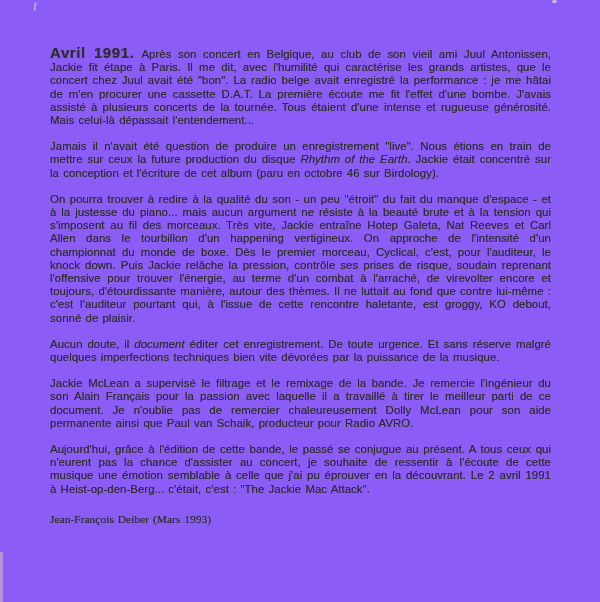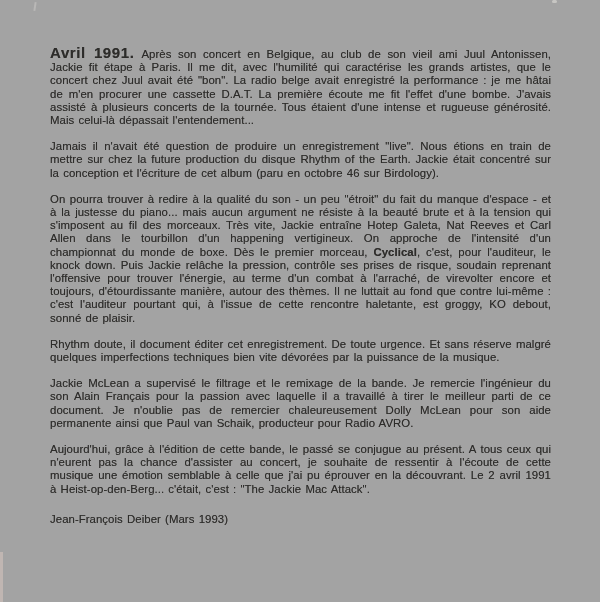--- a/index.html
+++ b/index.html
@@ -4,21 +4,21 @@
 <style>
   html, body {
     margin: 0;
     padding: 0;
     background: #dcdcda;
   }
   .page {
     position: relative;
     width: 600px;
     height: 602px;
-    background: #a3a3a3;
+    background: #8b5cf6;
     overflow: hidden;
     font-family: "Liberation Sans", "DejaVu Sans", sans-serif;
     color: #2d2c2a;
   }
   .text-column {
     position: absolute;
     left: 50px;
     top: 46px;
     width: 501px;
   }
@@ -30,25 +30,26 @@
     letter-spacing: 0.05px;
     word-spacing: 1px;
     text-shadow: 0 0 0.4px rgba(45, 44, 42, 0.55);
   }
   .lead {
     font-weight: bold;
     font-size: 15px;
     letter-spacing: 0.6px;
     margin-right: 7px;
   }
-  .b { font-weight: bold; }
-  .i { }
+  .b { font-weight: normal; }
+  .i { font-style: italic; }
   .signature {
     margin-top: 17px !important;
     text-align: center;
+    font-family: Liberation Serif, serif;
   }
   
   .artifact { position: absolute; pointer-events: none; }
   .artifact-topleft {
     left: 34px; top: 2px; width: 2px; height: 9px;
     background: #c2c1bf; transform: rotate(8deg); opacity: .7;
   }
   .artifact-topright {
     left: 552px; top: 0; width: 5px; height: 3px;
     background: #cfcecb; border-radius: 2px; opacity: .8;
@@ -64,25 +65,25 @@
 <div class="page">
 
   <div class="artifact artifact-topleft"></div>
   <div class="artifact artifact-topright"></div>
   <div class="artifact artifact-bottomleft"></div>
 
   <div class="text-column">
 
     <p><span class="lead">Avril 1991.</span><span>Après son concert en Belgique, au club de son vieil ami Juul Antonissen, Jackie fit étape à Paris. Il me dit, avec l'humilité qui caractérise les grands artistes, que le concert chez Juul avait été "bon". La radio belge avait enregistré la performance : je me hâtai de m'en procurer une cassette D.A.T. La première écoute me fit l'effet d'une bombe. J'avais assisté à plusieurs concerts de la tournée. Tous étaient d'une intense et rugueuse générosité. Mais celui-là dépassait l'entendement...</span></p>
 
-    <p><span>Jamais il n'avait été question de produire un enregistrement "live". Nous étions en train de mettre sur chez la future production du disque </span><span class="i">Rhythm of the Earth</span><span>. Jackie était concentré sur la conception et l'écriture de cet album (paru en octobre 46 sur Birdology).</span></p>
+    <p><span>Jamais il n'avait été question de produire un enregistrement "live". Nous étions en train de mettre sur ceux la future production du disque </span><span class="i">Rhythm of the Earth</span><span>. Jackie était concentré sur la conception et l'écriture de cet album (paru en octobre 46 sur Birdology).</span></p>
 
     <p><span>On pourra trouver à redire à la qualité du son - un peu "étroit" du fait du manque d'espace - et à la justesse du piano... mais aucun argument ne résiste à la beauté brute et à la tension qui s'imposent au fil des morceaux. Très vite, Jackie entraîne Hotep Galeta, Nat Reeves et Carl Allen dans le tourbillon d'un happening vertigineux. On approche de l'intensité d'un championnat du monde de boxe. Dès le premier morceau, </span><span class="b">Cyclical</span><span>, c'est, pour l'auditeur, le knock down. Puis Jackie relâche la pression, contrôle ses prises de risque, soudain reprenant l'offensive pour trouver l'énergie, au terme d'un combat à l'arraché, de virevolter encore et toujours, d'étourdissante manière, autour des thèmes. Il ne luttait au fond que contre lui-même : c'est l'auditeur pourtant qui, à l'issue de cette rencontre haletante, est groggy, KO debout, sonné de plaisir.</span></p>
 
-    <p><span>Rhythm doute, il </span><span class="i">document</span><span> éditer cet enregistrement. De toute urgence. Et sans réserve malgré quelques imperfections techniques bien vite dévorées par la puissance de la musique.</span></p>
+    <p><span>Aucun doute, il </span><span class="i">document</span><span> éditer cet enregistrement. De toute urgence. Et sans réserve malgré quelques imperfections techniques bien vite dévorées par la puissance de la musique.</span></p>
 
     <p><span>Jackie McLean a supervisé le filtrage et le remixage de la bande. Je remercie l'ingénieur du son Alain Français pour la passion avec laquelle il a travaillé à tirer le meilleur parti de ce document. Je n'oublie pas de remercier chaleureusement Dolly McLean pour son aide permanente ainsi que Paul van Schaik, producteur pour Radio AVRO.</span></p>
 
     <p><span>Aujourd'hui, grâce à l'édition de cette bande, le passé se conjugue au présent. A tous ceux qui n'eurent pas la chance d'assister au concert, je souhaite de ressentir à l'écoute de cette musique une émotion semblable à celle que j'ai pu éprouver en la découvrant. Le 2 avril 1991 à Heist-op-den-Berg... c'était, c'est : "The Jackie Mac Attack".</span></p>
 
     <p class="signature">Jean-François Deiber (Mars 1993)</p>
 
   </div>
 </div>
 

